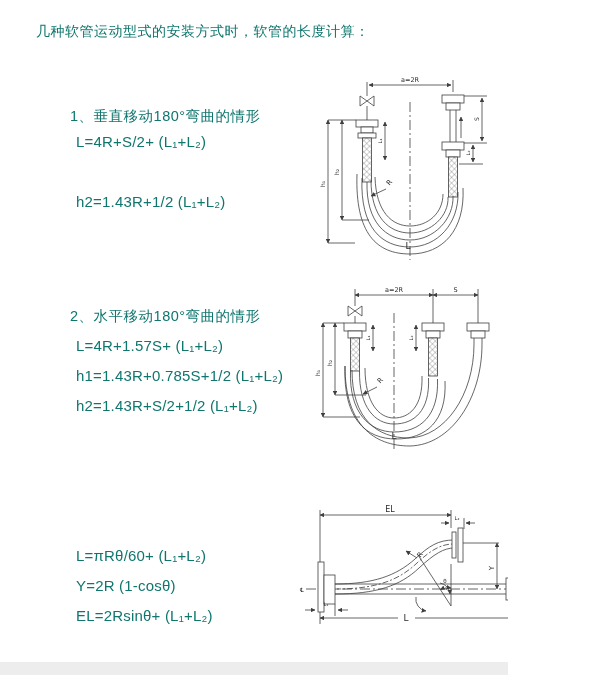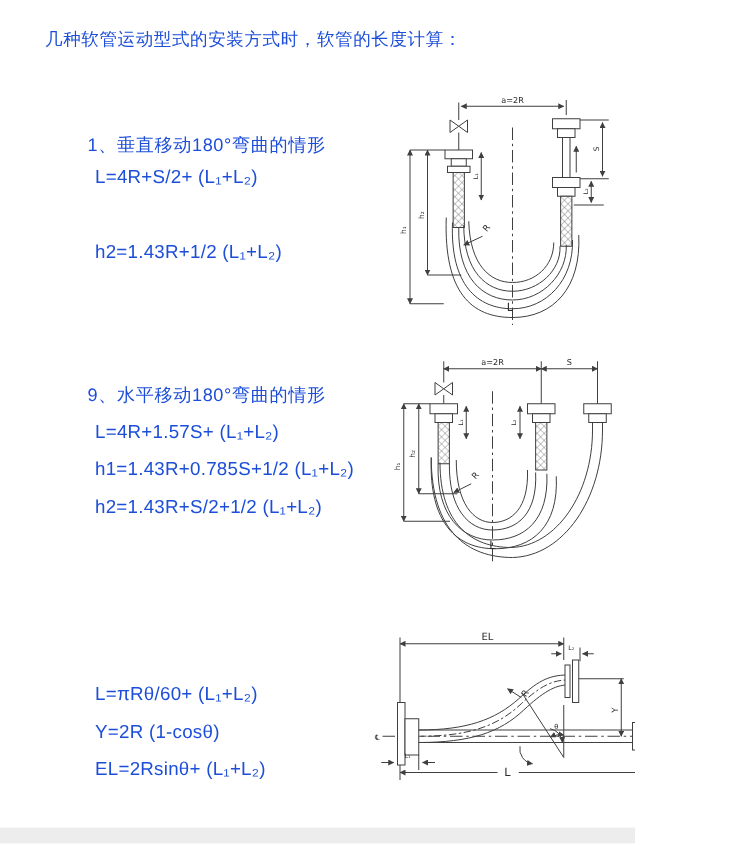--- a/index.html
+++ b/index.html
@@ -1,17 +1,17 @@
 <!DOCTYPE html>
 <html><head>
 <meta charset="utf-8">
 <style>
   html,body{margin:0;padding:0;background:#fff;}
   .page{position:relative;width:508px;height:675px;background:#ffffff;overflow:hidden;
-        font-family:"Liberation Sans",sans-serif;color:#1d4ed8;}
+        font-family:"Liberation Sans",sans-serif;color:#0f766e;}
   .title{position:absolute;left:36px;top:23px;font-size:14px;font-weight:500;letter-spacing:.5px;}
   .sec-h{position:absolute;font-size:14.5px;font-weight:500;letter-spacing:.5px;margin-left:22px;}
   .formula{position:absolute;font-size:15px;letter-spacing:.2px;}
   .diagram{position:absolute;}
   svg{display:block;}
   svg text{font-family:"DejaVu Sans",sans-serif;fill:#2b2b2b;}
   svg line,svg path.ln{stroke:#3f3f3f;stroke-width:.8;fill:none;}
   svg path.curve{stroke:#3f3f3f;stroke-width:.8;fill:none;}
   svg rect.fl{fill:#ffffff;stroke:#3f3f3f;stroke-width:.8;}
   svg path.valve{fill:#ffffff;stroke:#3f3f3f;stroke-width:.8;}
@@ -22,21 +22,21 @@
 <body>
 
 <div class="page">
 
   <div class="title">几种软管运动型式的安装方式时，软管的长度计算：</div>
 
   <div class="sec-h" style="left:48px;top:107px">1、垂直移动180°弯曲的情形</div>
   <div class="formula" style="left:76px;top:133px">L=4R+S/2+ (L₁+L₂)</div>
   <div class="formula" style="left:76px;top:193px">h2=1.43R+1/2 (L₁+L₂)</div>
 
-  <div class="sec-h" style="left:48px;top:307px">9、水平移动180°弯曲的情形</div>
+  <div class="sec-h" style="left:48px;top:307px">2、水平移动180°弯曲的情形</div>
   <div class="formula" style="left:76px;top:337px">L=4R+1.57S+ (L₁+L₂)</div>
   <div class="formula" style="left:76px;top:367px">h1=1.43R+0.785S+1/2 (L₁+L₂)</div>
   <div class="formula" style="left:76px;top:397px">h2=1.43R+S/2+1/2 (L₁+L₂)</div>
 
   <div class="formula" style="left:76px;top:547px">L=πRθ/60+ (L₁+L₂)</div>
   <div class="formula" style="left:76px;top:577px">Y=2R (1-cosθ)</div>
   <div class="formula" style="left:76px;top:607px">EL=2Rsinθ+ (L₁+L₂)</div>
 
   <div class="diagram" style="left:313px;top:72px">
     <svg width="277" height="192" viewBox="0 0 277 192">

